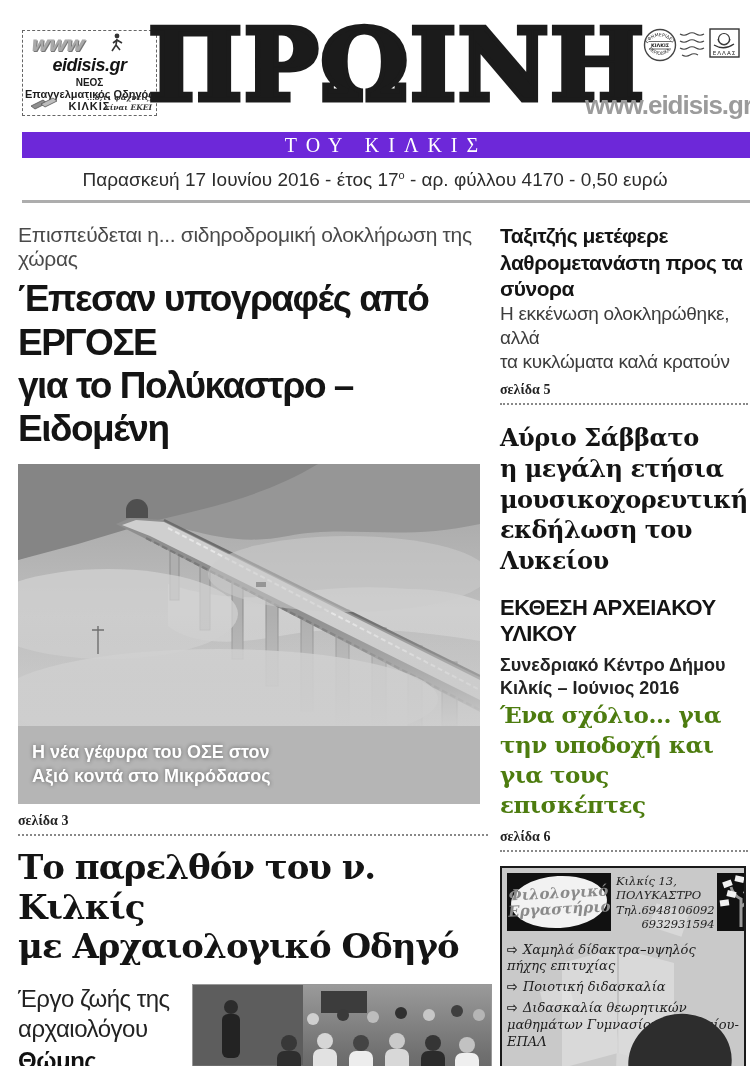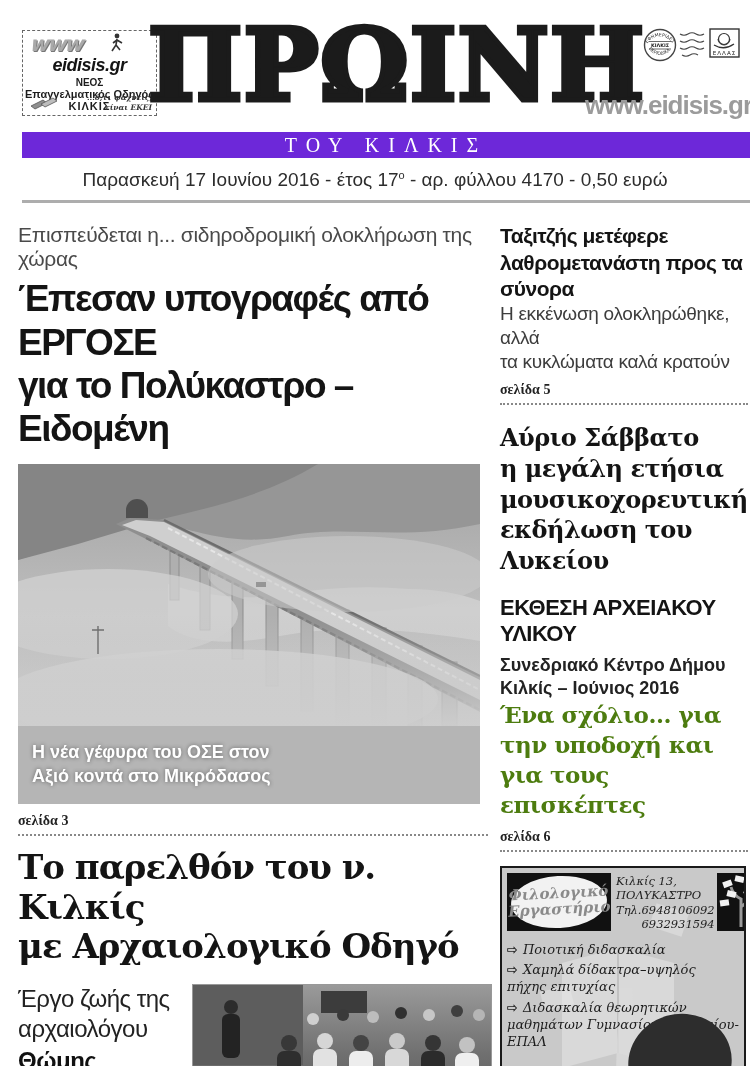--- a/index.html
+++ b/index.html
@@ -374,22 +374,22 @@
                 <rect x="10" y="18" width="9" height="6" transform="rotate(14 14 21)"></rect>
                 <rect x="27" y="17" width="9" height="6" transform="rotate(-24 31 20)"></rect>
                 <rect x="3" y="27" width="9" height="6" transform="rotate(-8 7 30)"></rect>
                 <rect x="36" y="28" width="9" height="6" transform="rotate(10 40 31)"></rect>
               </g>
             </svg>
           </div>
         </div>
 
         <div class="ad-bullets">
+          <div class="ad-bullet"><span class="arr">⇨</span><span>Χαμηλά δίδακτρα–υψηλός πήχης επιτυχίας</span></div>
           <div class="ad-bullet"><span class="arr">⇨</span><span>Ποιοτική διδασκαλία</span></div>
-          <div class="ad-bullet"><span class="arr">⇨</span><span>Χαμηλά δίδακτρα–υψηλός πήχης επιτυχίας</span></div>
           <div class="ad-bullet"><span class="arr">⇨</span><span>Διδασκαλία θεωρητικών μαθημάτων Γυμνασίου-Ε. Λυκείου-ΕΠΑΛ</span></div>
 
         </div>
 
         <div class="ad-badge">
           
         </div>
 
       </div>
 

